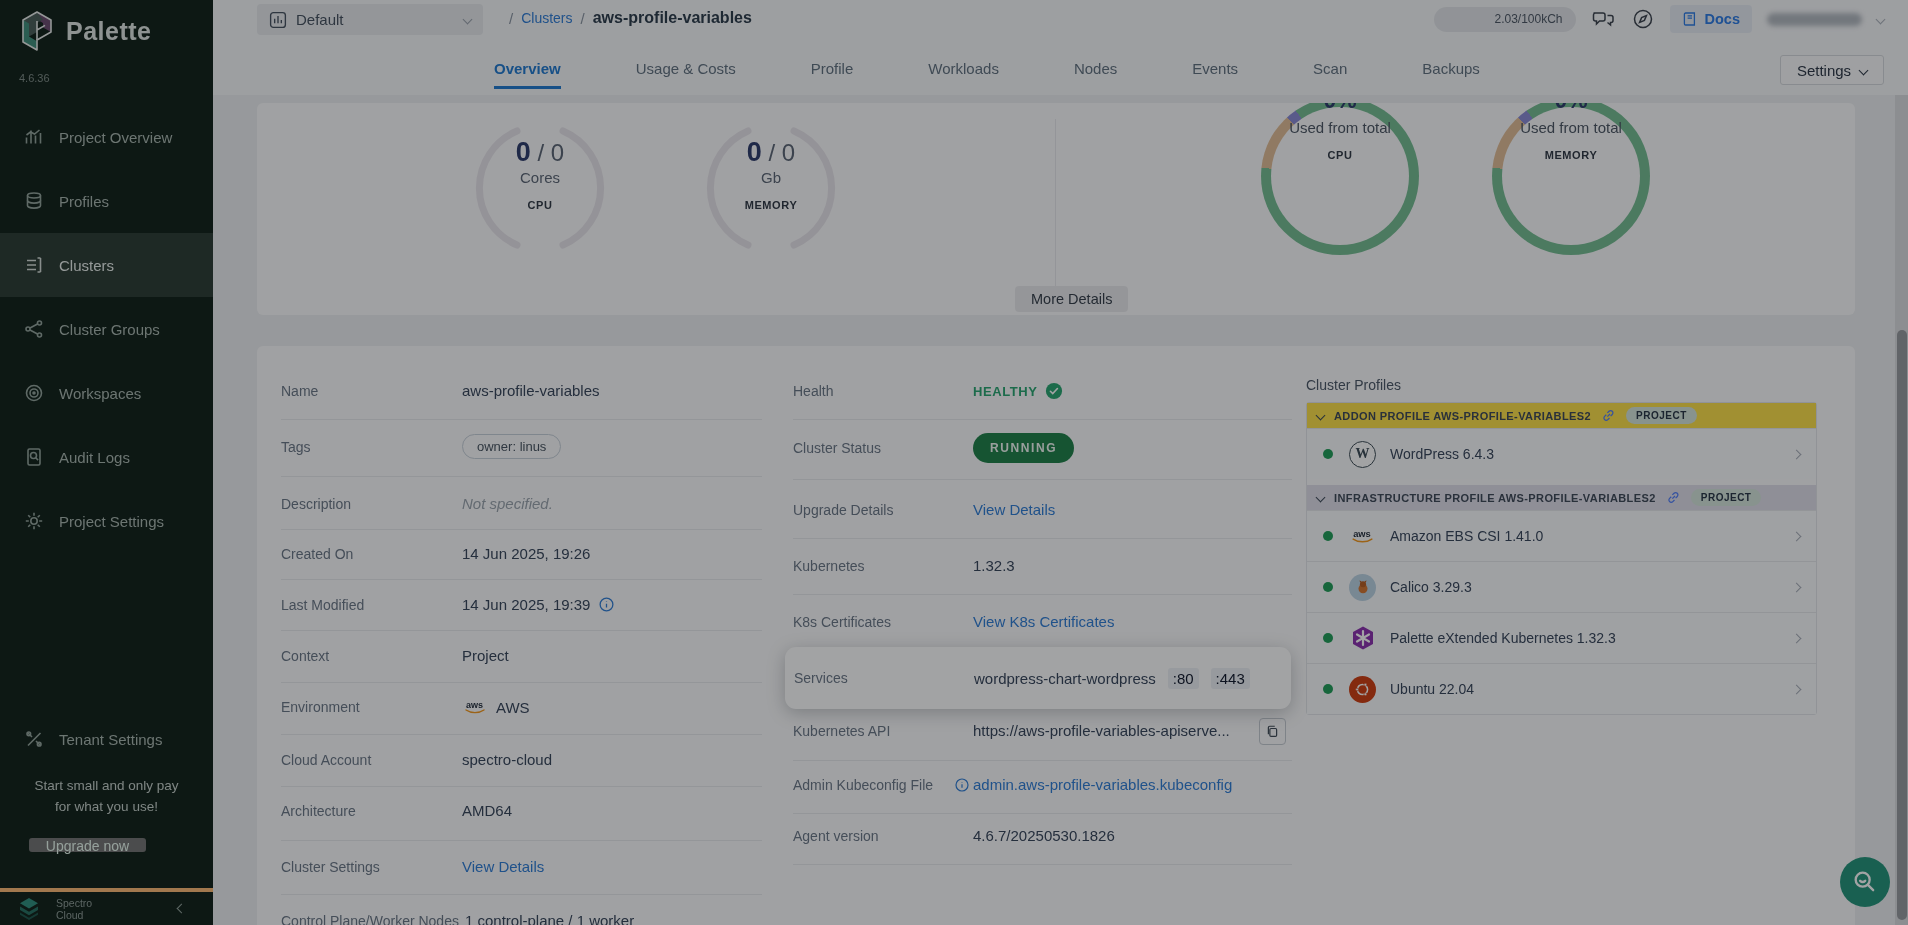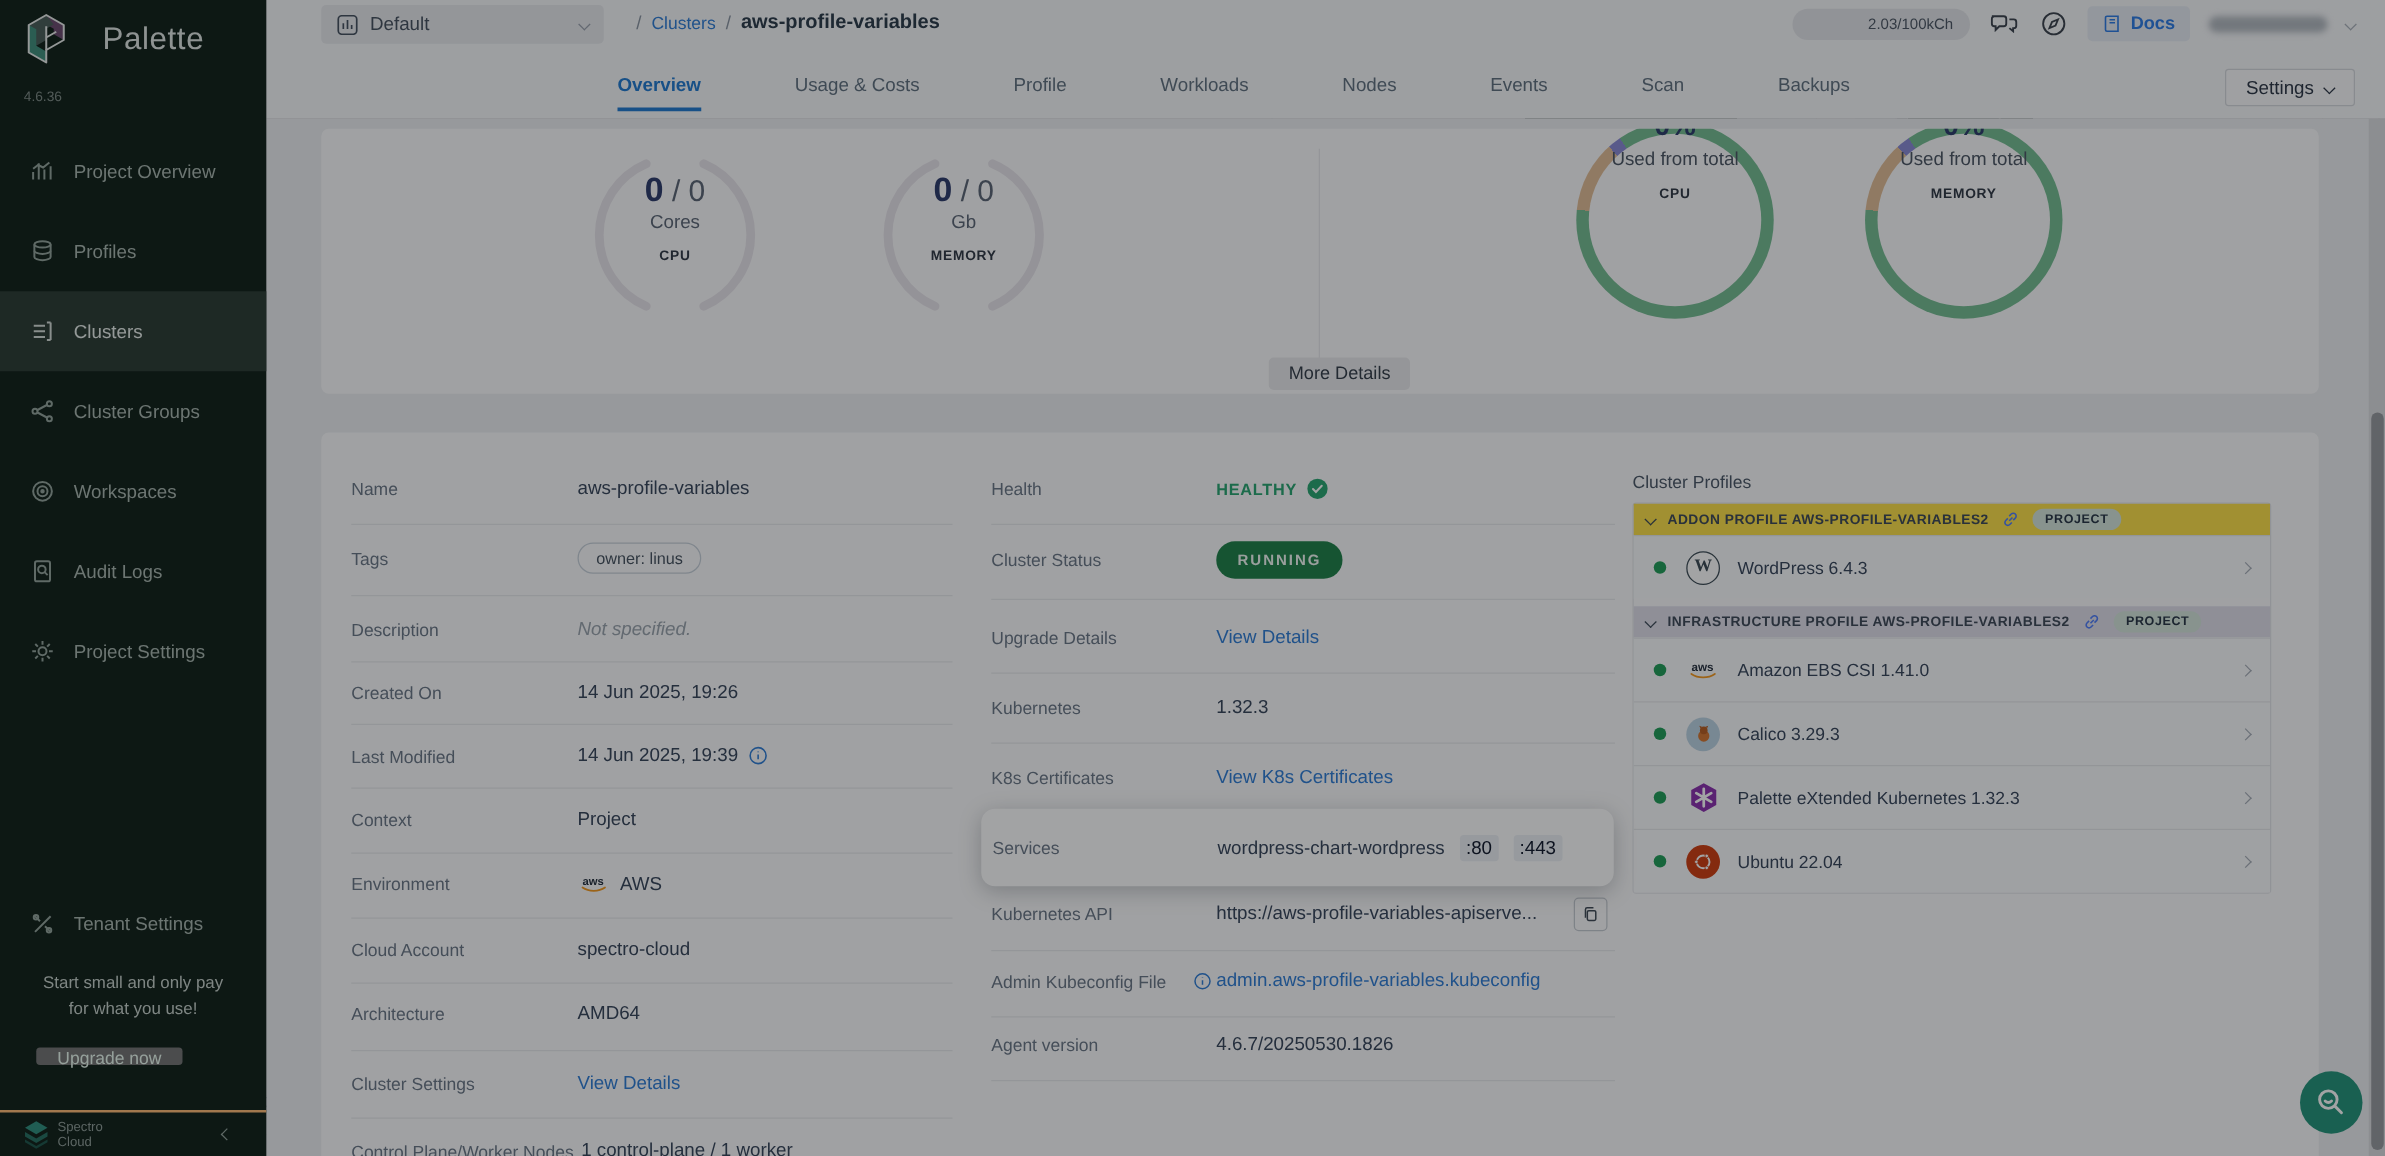--- a/index.html
+++ b/index.html
@@ -7,31 +7,31 @@
 
   
   .chev { display:inline-block; width:7px; height:7px; border-right:1.7px solid currentColor; border-bottom:1.7px solid currentColor; }
   .chev-d { transform:rotate(45deg); }
   .chev-r { transform:rotate(-45deg); }
   .chev-l { transform:rotate(135deg); }
 
   
   .sidebar { position:fixed; left:0; top:0; width:213px; height:925px; background:#0f1f18; z-index:1; }
   .logo-row { position:absolute; left:18px; top:10px; display:flex; align-items:center; gap:10px; }
-  .logo-name { font-size:25px; font-weight:400; color:#dfe5e2; letter-spacing:.5px;margin-left:16px; }
+  .logo-name { font-size:25px; font-weight:700; color:#dfe5e2; letter-spacing:.5px; }
   .version { position:absolute; left:19px; top:72px; font-size:11px; color:#7f8c86; }
   .nav { position:absolute; left:0; top:105px; right:0; }
   .nav-item { height:64px; display:flex; align-items:center; gap:15px; padding-left:24px; color:#a9b6af; font-size:15px; cursor:pointer; }
   .nav-item svg { stroke:#93a39b; }
   .nav-item.active { background:#2b3a32; color:#e9efec; }
   .nav-item.active svg { stroke:#d6ded9; }
   .nav-tenant { position:absolute; left:0; right:0; top:707px; }
   .promo { position:absolute; left:0; right:0; top:775px; text-align:center; font-size:13.5px; line-height:21px; color:#c6d0ca; }
   .upgrade-btn { position:absolute; left:29px; top:838px; width:117px; height:14px; background:#737373; color:#eafaf0; font-size:14px; border:none; border-radius:3px; cursor:pointer; font-family:inherit; }
-  .side-footer { position:absolute; left:0; right:0; bottom:0; height:37px; border-top:2px solid #fdba74; display:flex; align-items:center; padding:0 18px; gap:6px; }
+  .side-footer { position:absolute; left:0; right:0; bottom:0; height:37px; border-top:4px solid #fdba74; display:flex; align-items:center; padding:0 18px; gap:16px; }
   .brand-text { font-size:10.5px; line-height:12px; color:#8e9c96; flex:1; }
   .collapse { color:#93a39b; margin-right:10px; cursor:pointer; }
 
   
   .topbar { position:fixed; left:213px; top:0; width:1695px; height:95px; background:#f7f8fa; }
   .proj-select { position:absolute; left:44px; top:4px; width:226px; height:31px; background:#e8eaee; border-radius:4px; display:flex; align-items:center; padding:0 12px; gap:9px; cursor:pointer; color:#45505e; }
   .proj-select .lbl { font-size:15px; flex:1; }
   .crumb { position:absolute; left:296px; top:9px; display:flex; align-items:center; gap:8px; font-size:15px; }
   .crumb .sep { color:#8a94a1; }
   .crumb .lnk { color:#2e7cd6; font-size:14px; cursor:pointer; }

